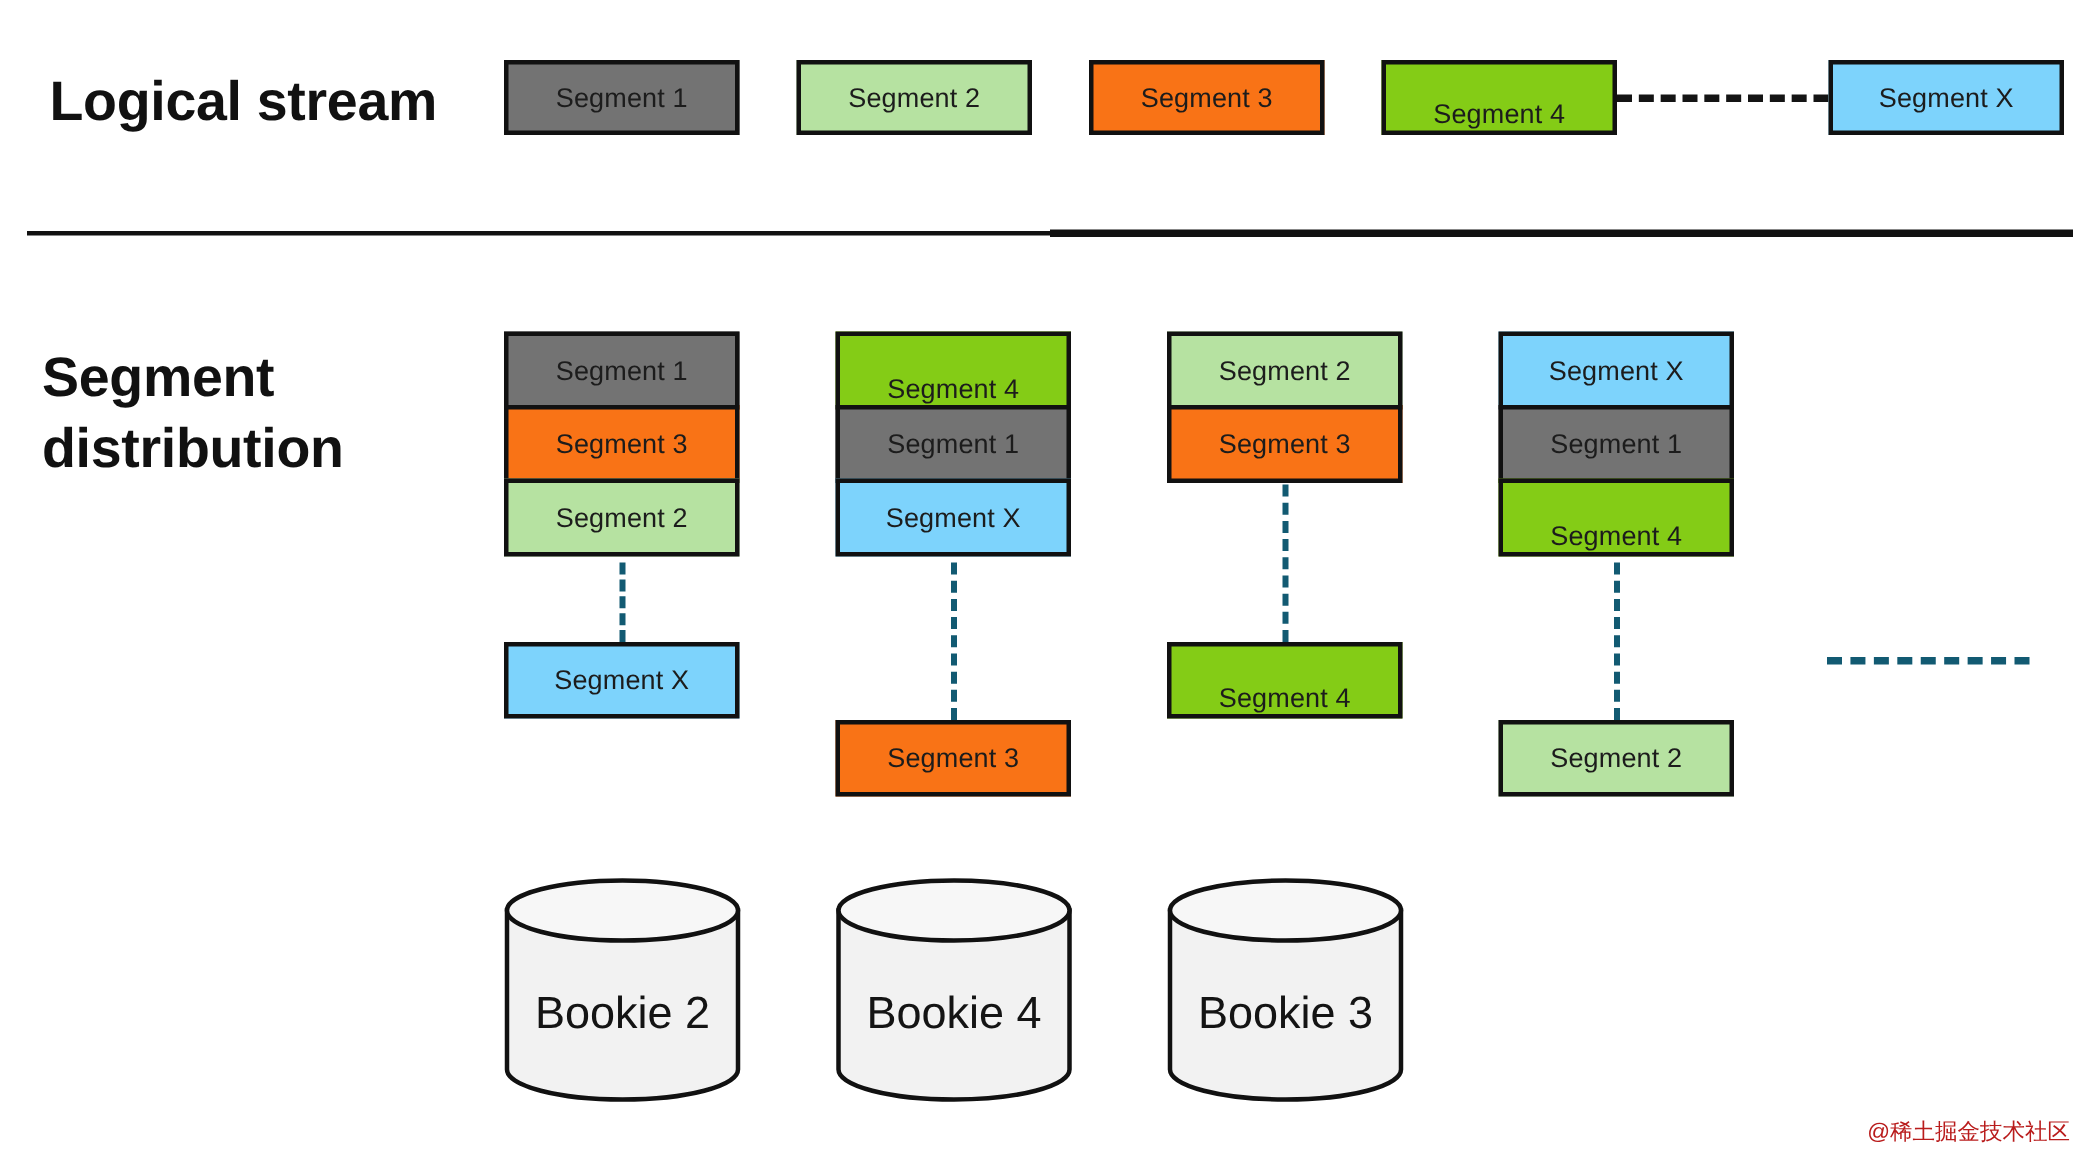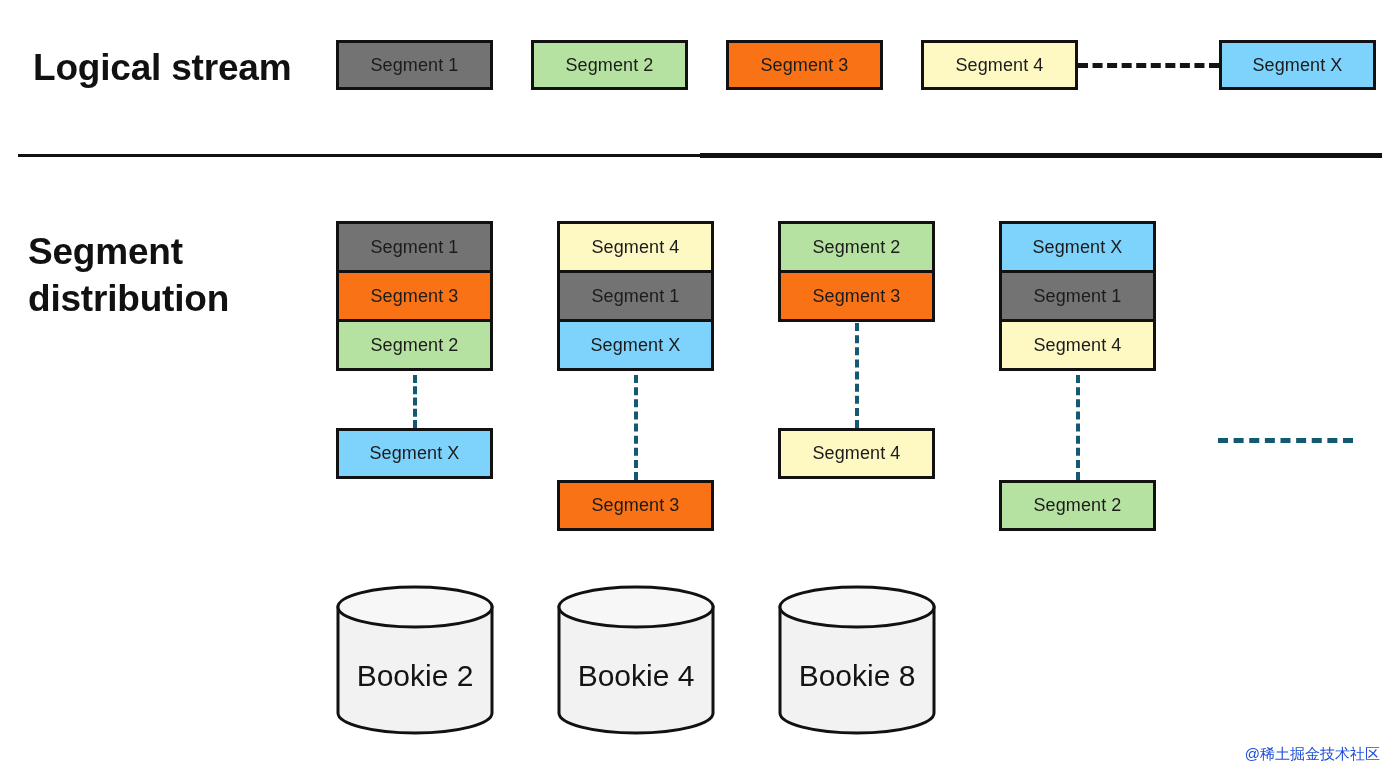--- a/index.html
+++ b/index.html
@@ -59,21 +59,21 @@
     align-items: center;
     justify-content: center;
     font-size: 18px;
     color: #1c1c1c;
     white-space: nowrap;
     letter-spacing: 0.1px;
   }
   .seg-yellow  { background: #737373; }
   .seg-green   { background: #b6e2a1; }
   .seg-blue    { background: #f97316; }
-  .seg-red     { background: #fef9c3; }
+  .seg-red     { background: #84cc16; align-items: flex-end; }
   .seg-purple  { background: #7dd3fc; }
 
   
   .stack {
     position: absolute;
   }
   .stack .seg-box {
     position: relative;
     left: 0;
     width: 100%;
@@ -113,21 +113,21 @@
     color: #141414;
     white-space: nowrap;
   }
 
   
   #watermark {
     position: absolute;
     right: 20px;
     bottom: 12px;
     font-size: 15px;
-    color: #1d4ed8;
+    color: #b91c1c;
     white-space: nowrap;
   }
 </style>
 </head>
 <body>
 
 <div id="canvas">
 
   <div class="row-title" id="logical-stream-title">Logical stream</div>
 
@@ -233,19 +233,19 @@
       <ellipse cx="80" cy="22" rx="77" ry="20" fill="#f7f7f7" stroke="#111111" stroke-width="3"></ellipse>
     </svg>
     <div class="cyl-label" style="top:74px;">Bookie 4</div>
   </div>
 
   <div class="cylinder" style="left:777px; top:585px; width:160px; height:150px;">
     <svg width="160" height="150" viewBox="0 0 160 150">
       <path d="M3,22 L3,128 A77,20 0 0 0 157,128 L157,22 Z" fill="#f2f2f2" stroke="#111111" stroke-width="3"></path>
       <ellipse cx="80" cy="22" rx="77" ry="20" fill="#f7f7f7" stroke="#111111" stroke-width="3"></ellipse>
     </svg>
-    <div class="cyl-label" style="top:74px;">Bookie 8</div>
+    <div class="cyl-label" style="top:74px;">Bookie 3</div>
   </div>
 
 
   <div id="watermark">@稀土掘金技术社区</div>
 
 </div>
 
 </body></html>

